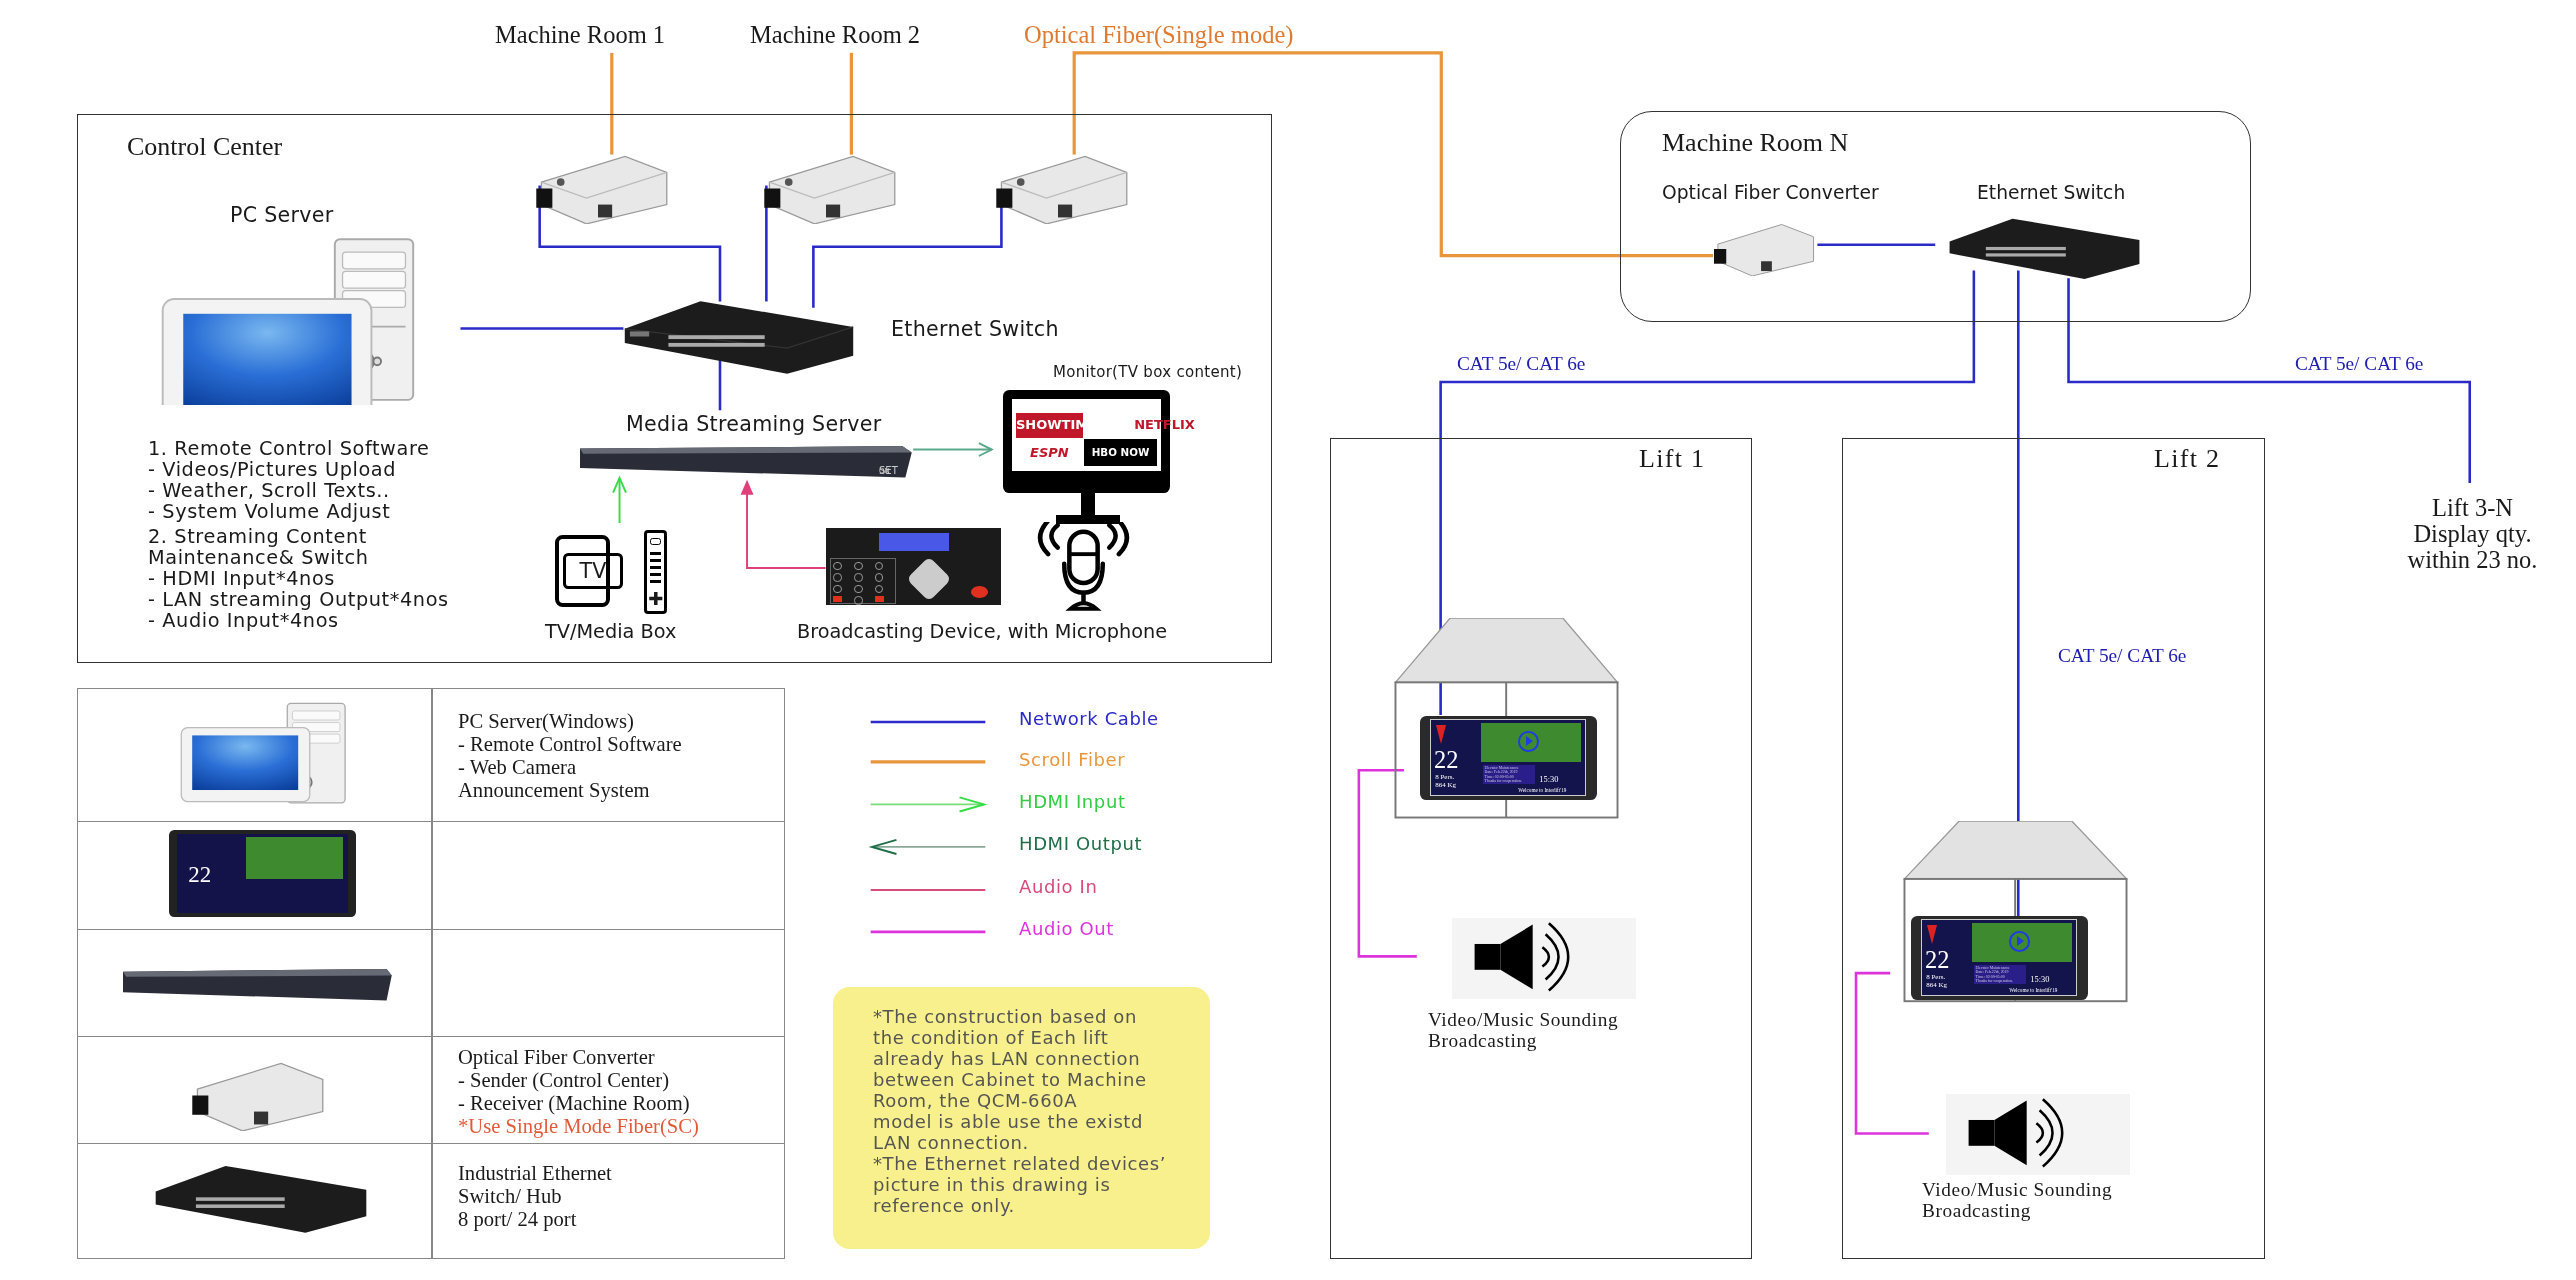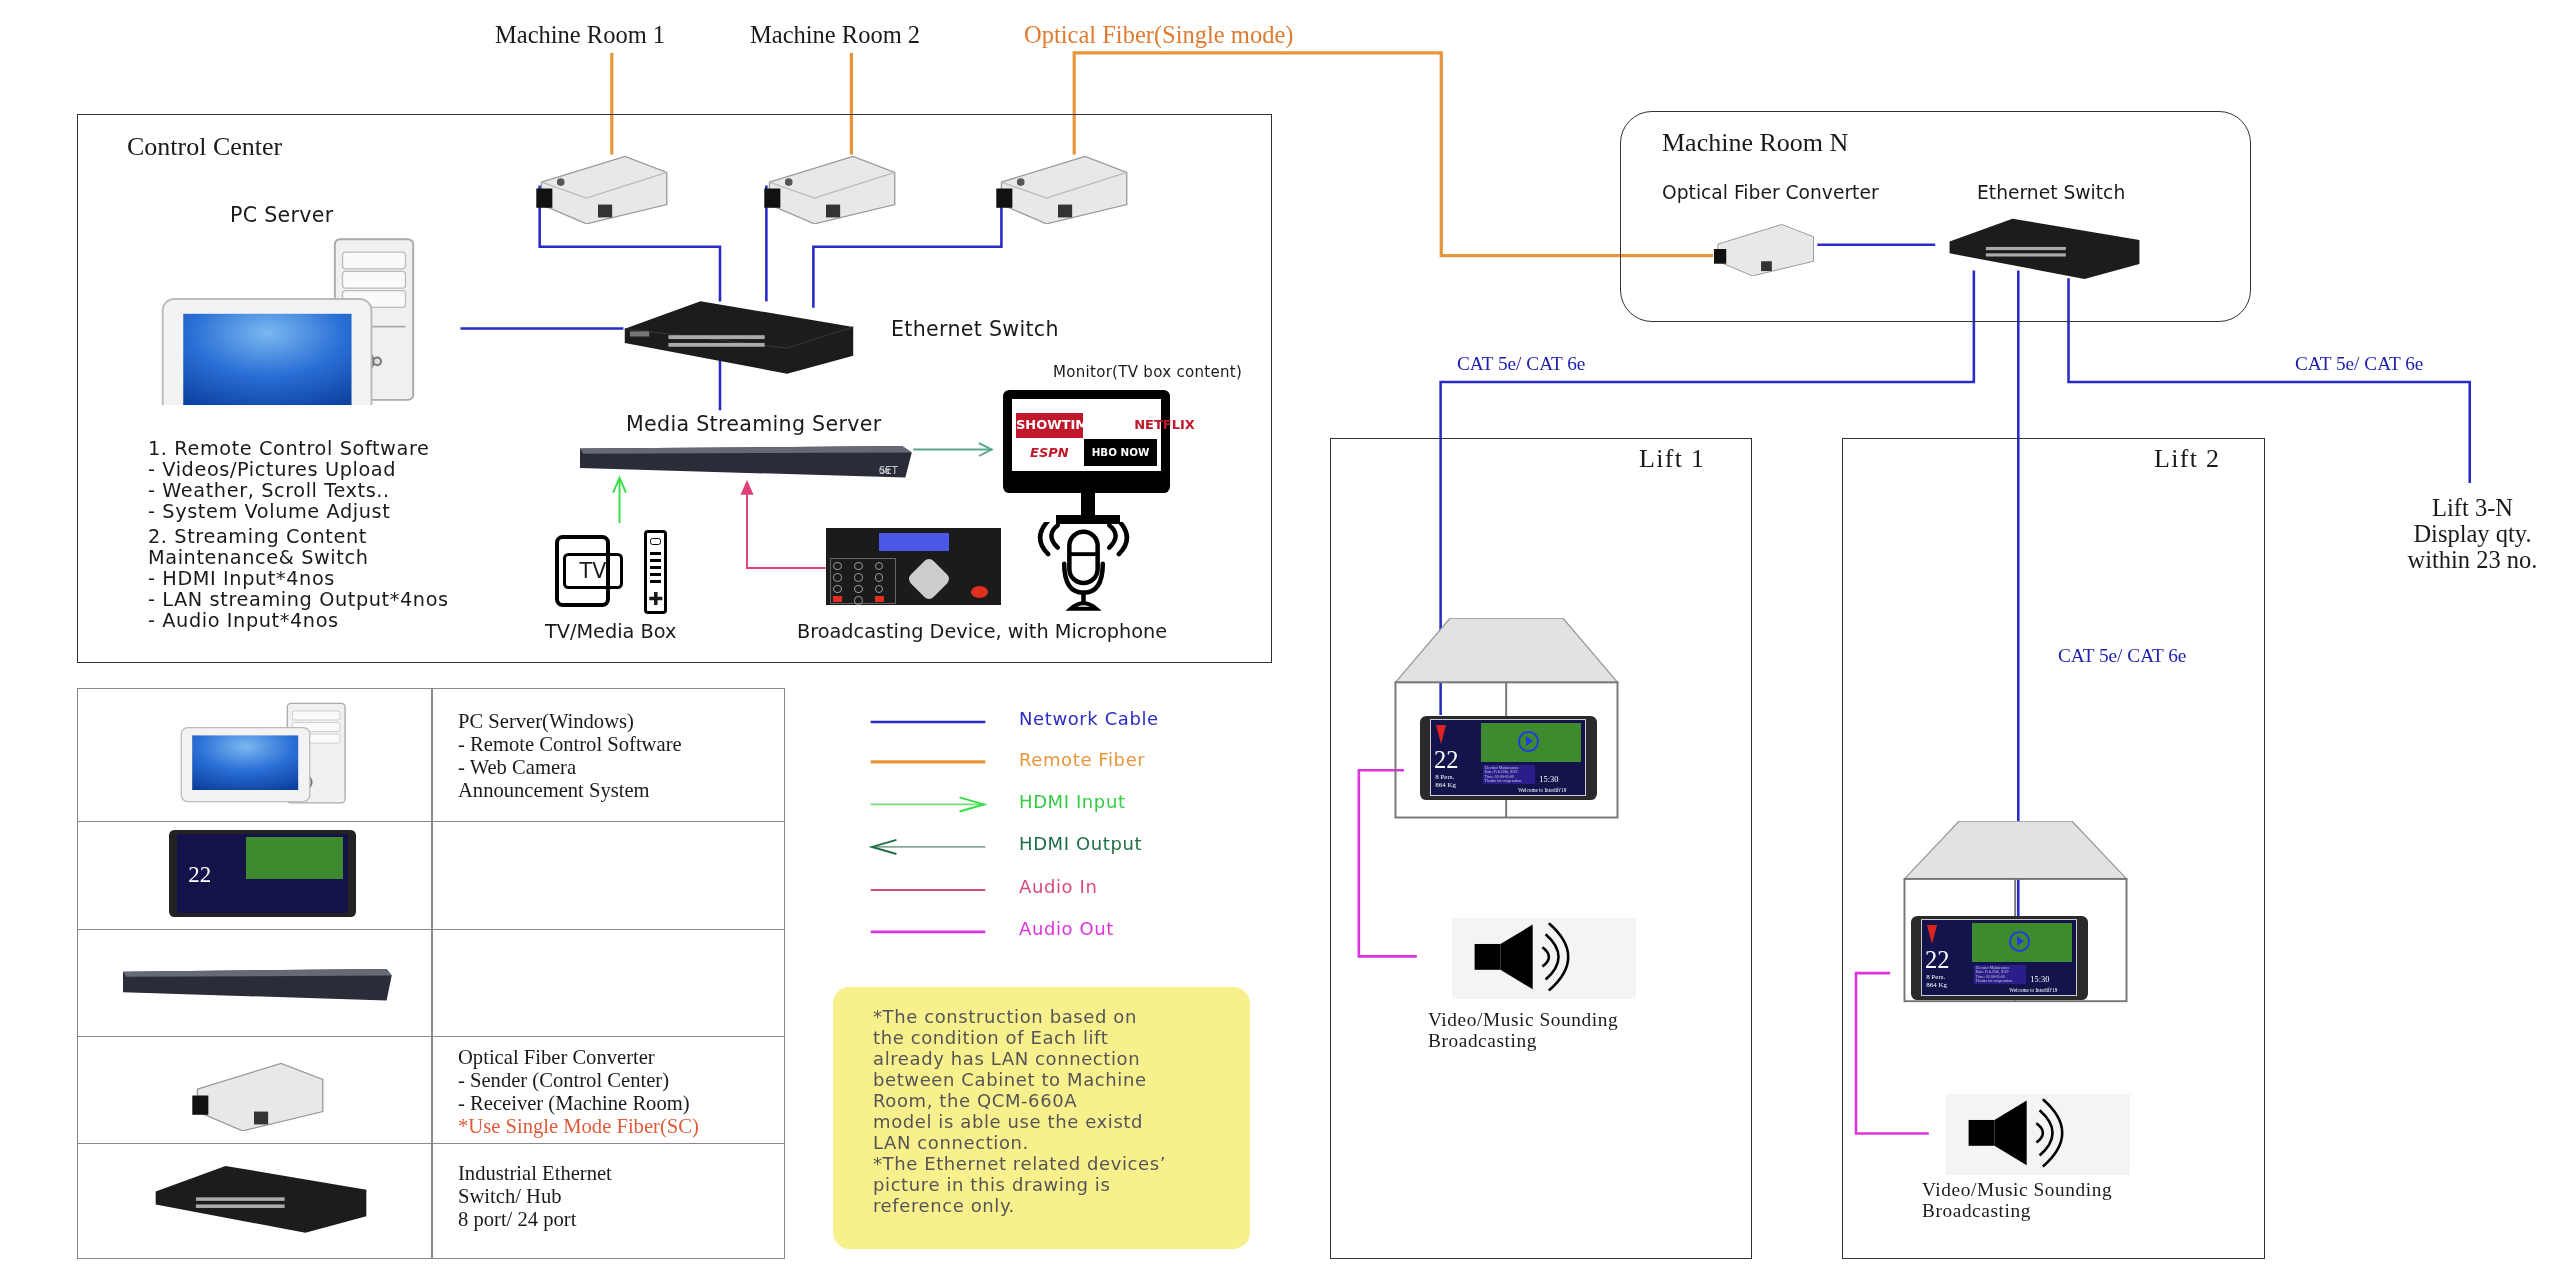--- a/index.html
+++ b/index.html
@@ -291,27 +291,27 @@
     </svg>
     <div class="abs serif table-cell-text" style="left:380px;top:18px;">
       <div>Industrial Ethernet</div>
       <div>Switch/ Hub</div>
       <div>8 port/ 24 port</div>
     </div>
   </div>
 </div>
 
 <div class="abs sans legend-text" style="left:1019px;top:708px;color:#2a2ac8;">Network Cable</div>
-<div class="abs sans legend-text" style="left:1019px;top:749px;color:#e8963c;">Remote Fiber</div>
+<div class="abs sans legend-text" style="left:1019px;top:749px;color:#e8963c;">Scroll Fiber</div>
 <div class="abs sans legend-text" style="left:1019px;top:791px;color:#33cc44;">HDMI Input</div>
 <div class="abs sans legend-text" style="left:1019px;top:833px;color:#1f6e48;">HDMI Output</div>
 <div class="abs sans legend-text" style="left:1019px;top:876px;color:#d84a7a;">Audio In</div>
 <div class="abs sans legend-text" style="left:1019px;top:918px;color:#dd33dd;">Audio Out</div>
 
-<div class="abs sans note" style="left:833px;top:987px;width:417px;height:262px;background:#f8f08c;border-radius:16.7px;padding:19.3px 0 0 40px;box-sizing:border-box;">
+<div class="abs sans note" style="left:833px;top:987px;width:377px;height:262px;background:#f8f08c;border-radius:16.7px;padding:19.3px 0 0 40px;box-sizing:border-box;">
   <div>*The construction based on</div>
   <div>the condition of Each lift</div>
   <div>already has LAN connection</div>
   <div>between Cabinet to Machine</div>
   <div>Room, the QCM-660A</div>
   <div>model is able use the existd</div>
   <div>LAN connection.</div>
   <div>*The Ethernet related devices’</div>
   <div>picture in this drawing is</div>
   <div>reference only.</div>

